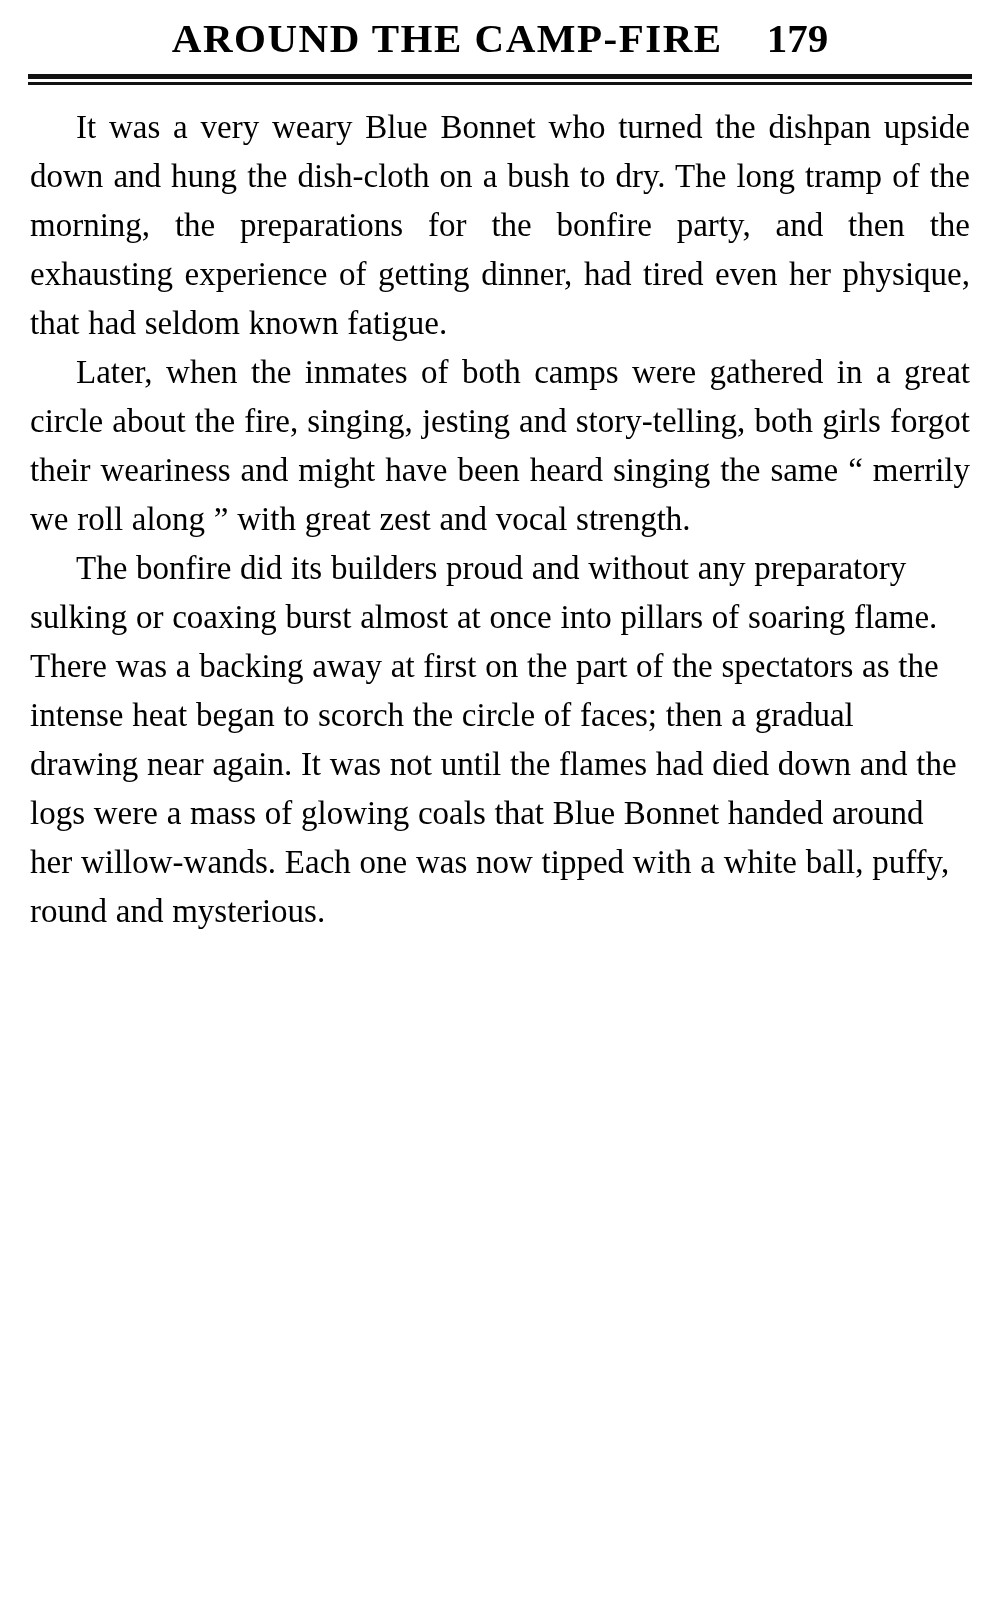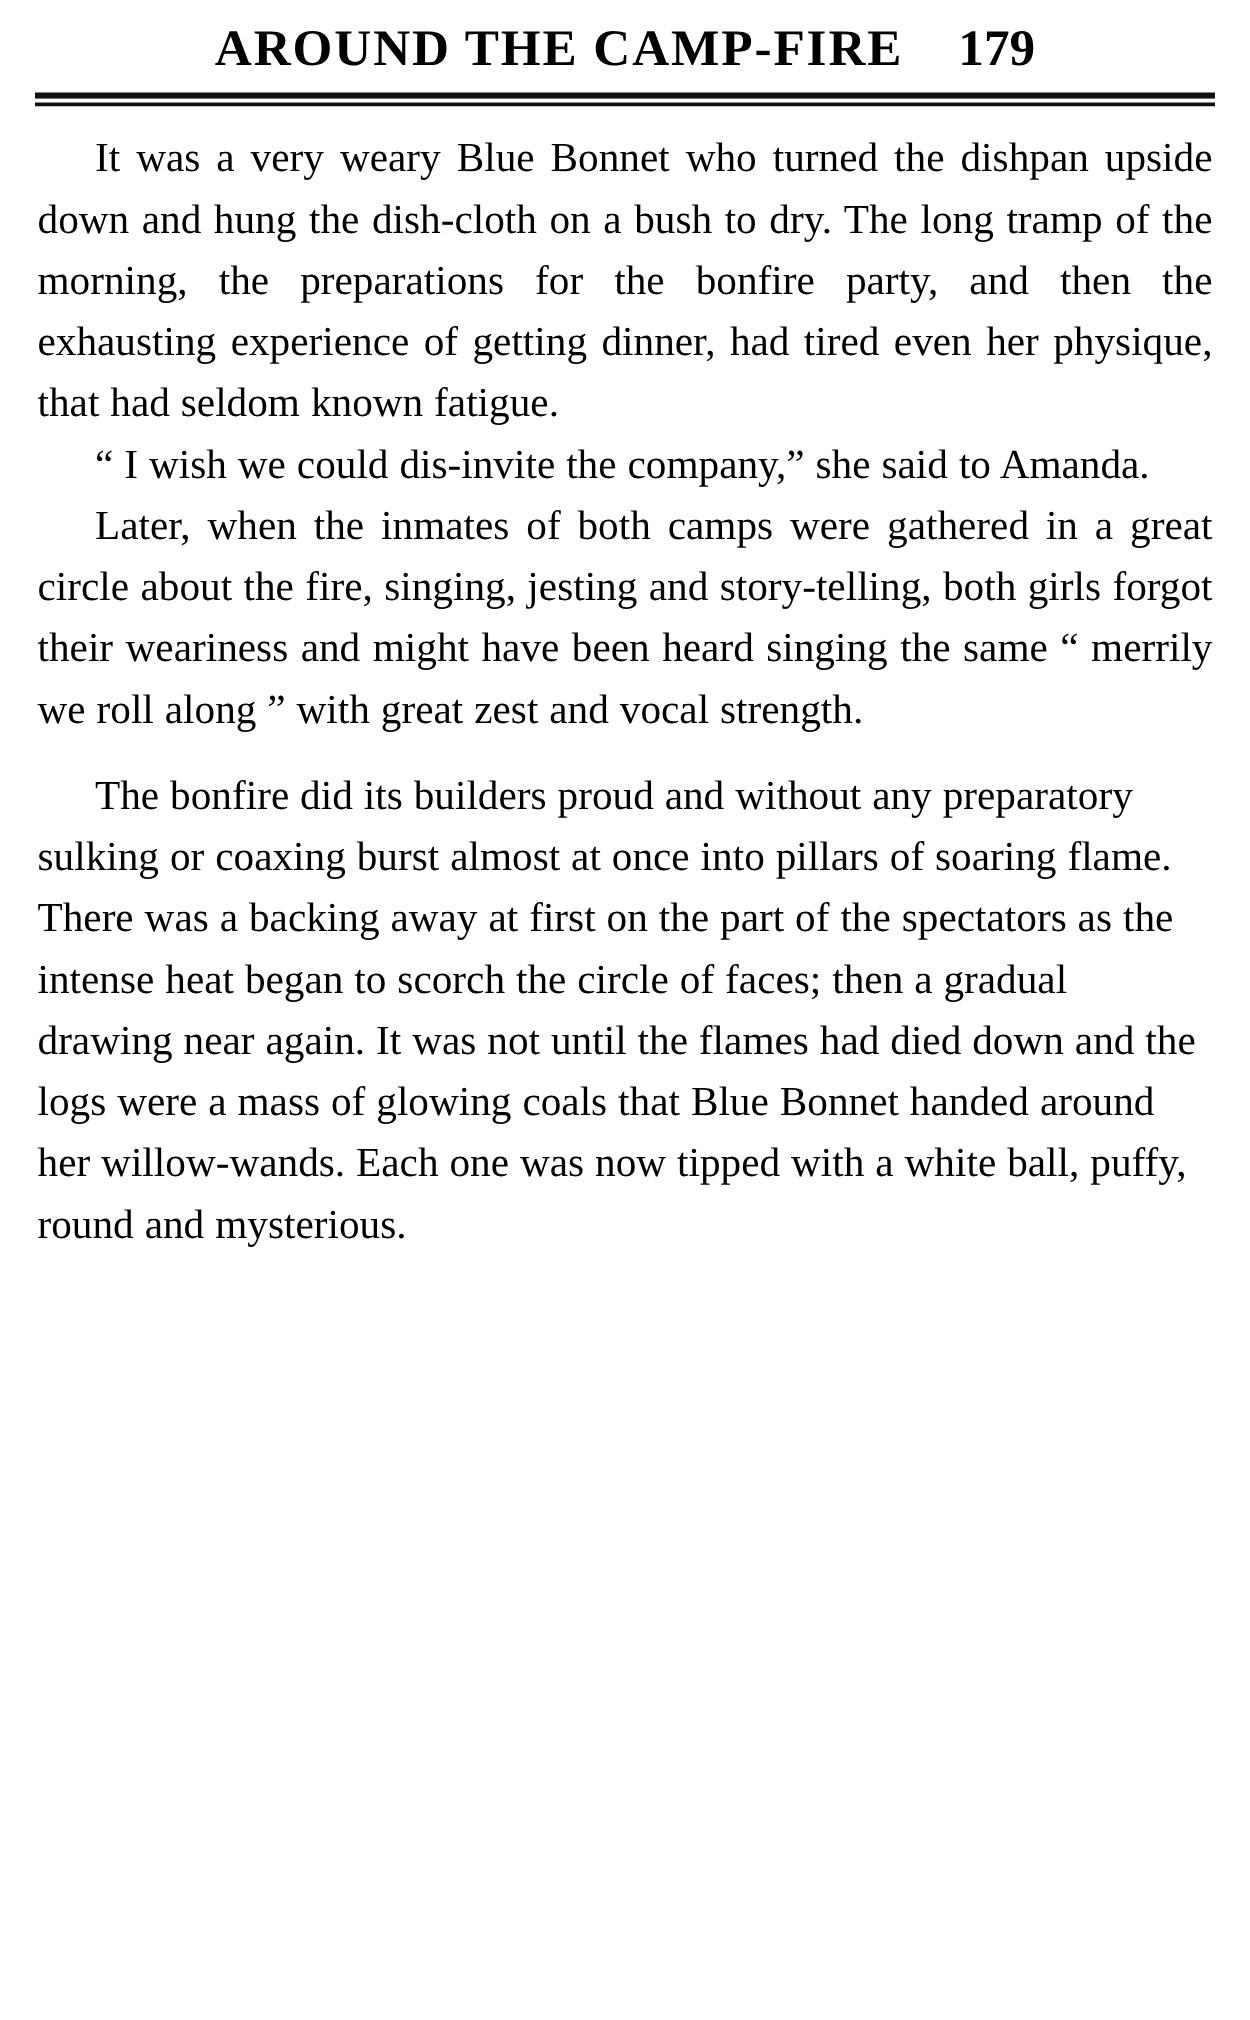--- a/index.html
+++ b/index.html
@@ -68,39 +68,37 @@
     line-height: 49px;
     text-align: justify;
     text-justify: inter-word;
     text-indent: 46px;
     word-spacing: 0.5px;
     -webkit-hyphens: none;
     hyphens: none;
   }
   p.para:last-child {
     text-align: left;
-    margin-top: 20px;
   }
 </style>
 </head>
 <body>
 
 <div class="page">
 
   <div class="header">
     <div class="header-title">AROUND THE CAMP-FIRE</div>
     <div class="header-folio">179</div>
   </div>
 
   <div class="rule-wrap">
     <div class="rule-thick"></div>
     <div class="rule-gap"></div>
     <div class="rule-thin"></div>
   </div>
 
   <div class="body-text">
     <p class="para">It was a very weary Blue Bonnet who turned the dishpan upside down and hung the dish-cloth on a bush to dry.  The long tramp of the morning, the preparations for the bonfire party, and then the exhausting experience of getting dinner, had tired even her physique, that had seldom known fatigue.</p>
-    <p class="para">“ I wish we could dis-invite the company,” she said to Amanda.</p>
     <p class="para">Later, when the inmates of both camps were gathered in a great circle about the fire, singing, jesting and story-telling, both girls forgot their weariness and might have been heard singing the same “ merrily we roll along ” with great zest and vocal strength.</p>
     <p class="para">The bonfire did its builders proud and without any preparatory sulking or coaxing burst almost at once into pillars of soaring flame.  There was a backing away at first on the part of the spectators as the intense heat began to scorch the circle of faces; then a gradual drawing near again.  It was not until the flames had died down and the logs were a mass of glowing coals that Blue Bonnet handed around her willow-wands.  Each one was now tipped with a white ball, puffy, round and mysterious.</p>
   </div>
 
 </div>
 
 </body></html>

